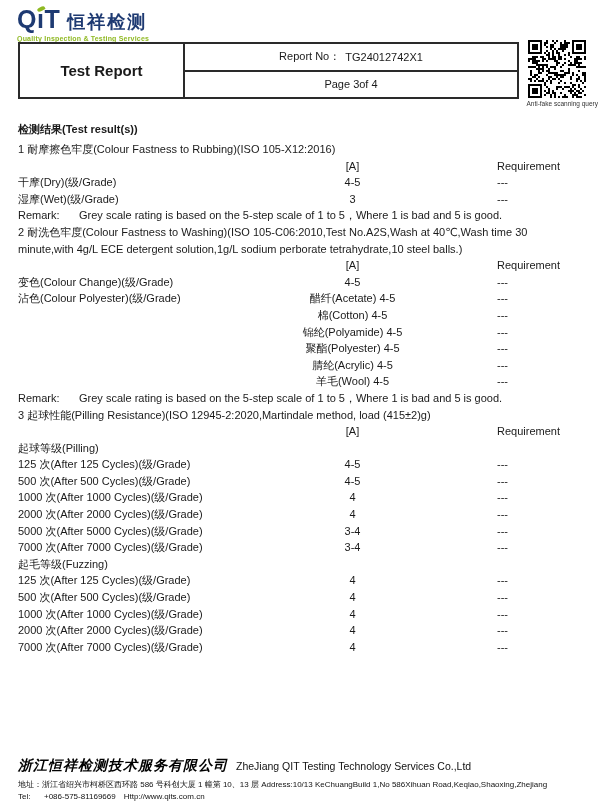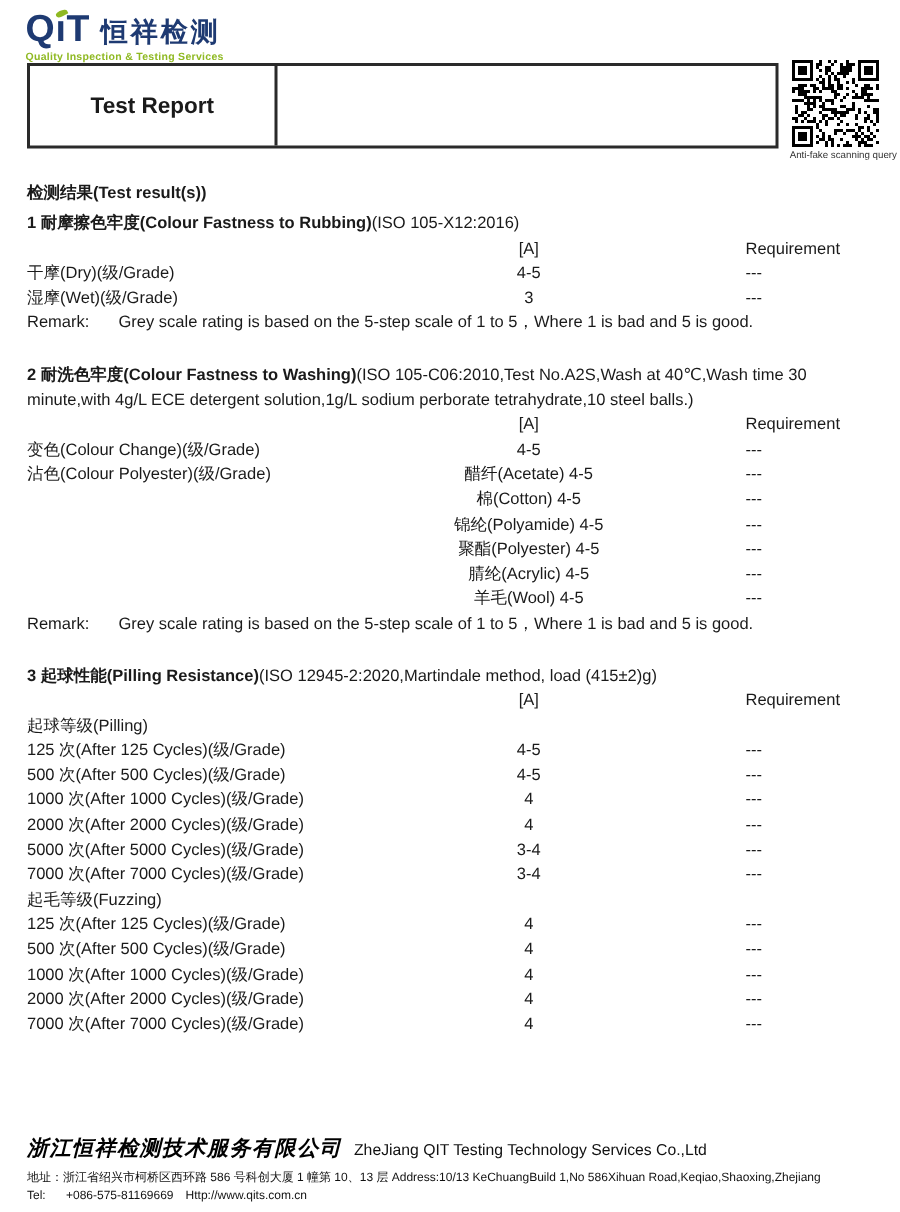--- a/index.html
+++ b/index.html
@@ -32,23 +32,23 @@
   .ht-row.first { border-bottom:2px solid #2a2a2a; }
 
   
   .qr-box { position:absolute; left:528px; top:40px; width:58px; height:58px; }
   .qr-caption { position:absolute; left:498px; top:100px; width:100px; text-align:right;
     font-size:6.5px; color:#333; }
 
   
   .content { position:absolute; left:18px; top:121px; width:566px; font-size:11px; line-height:16.6px; }
   .results-heading { font-weight:bold; line-height:17px; }
-  .section { margin-top:18px; }
+  .section { margin-top:0; }
   .section.first { margin-top:3px; }
-  .sec-title .b { font-weight:bold; }
+  .sec-title .b { font-weight:normal; }
   .grid-row { display:grid; grid-template-columns:277px 115px 1fr; }
   .cell-label { text-align:left; white-space:nowrap; }
   .cell-value { text-align:center; white-space:nowrap; }
   .cell-req { text-align:left; padding-left:87px; white-space:nowrap; }
   .remark-row { display:flex; }
   .remark-label { width:44px; margin-right:17px; flex:none; }
 
   
   .footer { position:absolute; left:18px; top:757px; width:566px; }
   .footer-company { display:flex; align-items:baseline; gap:8px; }
@@ -73,20 +73,29 @@
       <span>T</span>
     </div>
     <div class="logo-cn">恒祥检测</div>
   </div>
   <div class="logo-tagline">Quality Inspection &amp; Testing Services</div>
 </div>
 
 <div class="header-table">
   <div class="ht-left">
     <span class="ht-title">Test Report</span>
+  </div>
+  <div class="ht-right">
+    <div class="ht-row first">
+      <span>Report No：</span>
+      <span>TG24012742X1</span>
+    </div>
+    <div class="ht-row">
+      <span>Page 3of 4</span>
+    </div>
   </div>
 </div>
 
 <svg class="qr-box" id="qr" viewBox="0 0 29 29">
     <rect x="0" y="0" width="29" height="29" fill="#fff"></rect>
     <rect x="9" y="0" width="1" height="1" fill="#000"></rect>
     <rect x="12" y="0" width="1" height="1" fill="#000"></rect>
     <rect x="14" y="0" width="1" height="1" fill="#000"></rect>
     <rect x="18" y="0" width="1" height="1" fill="#000"></rect>
     <rect x="8" y="1" width="1" height="1" fill="#000"></rect>

